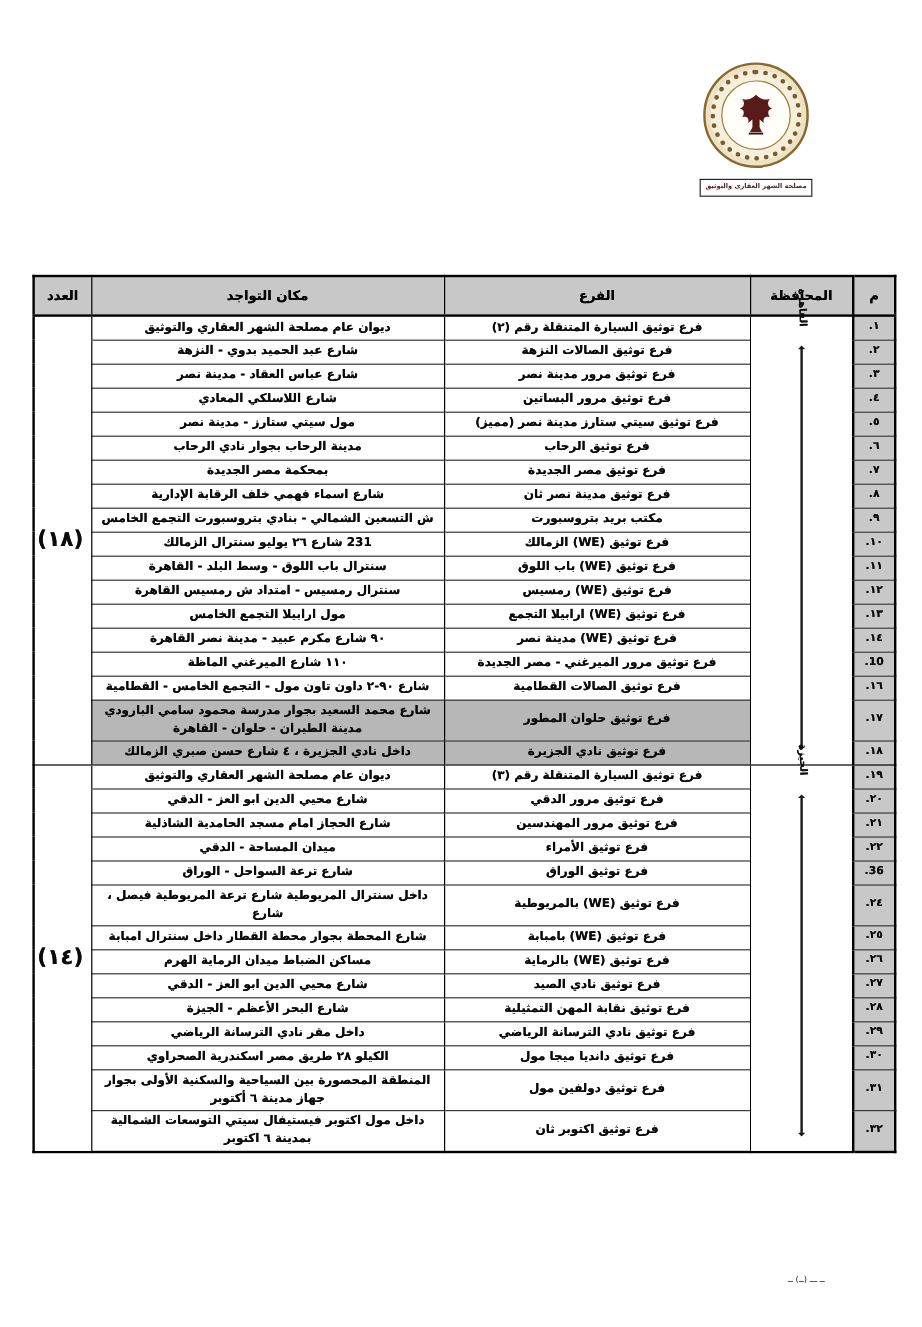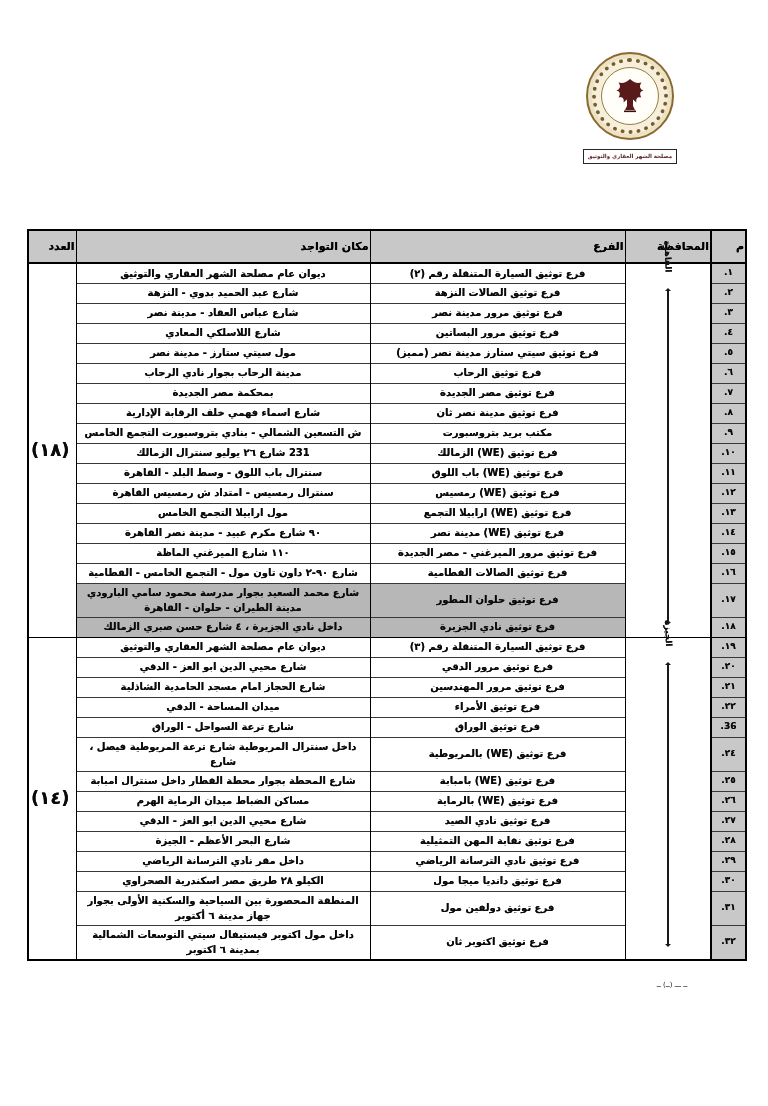--- a/index.html
+++ b/index.html
@@ -47,21 +47,20 @@
     border-collapse:collapse;table-layout:fixed;
     border:2.5px solid #000;
   }
   col.w-num{width:35px;} col.w-gov{width:86px;} col.w-branch{width:255px;}
   col.w-loc{width:294px;} col.w-count{width:48px;}
 
   th{
     background:#c6c6c6;border:1px solid #000;border-bottom:2px solid #000;
     font-size:11px;font-weight:bold;height:29px;color:#000;
     text-shadow:0 0 0.5px #222;
-    text-align:right;
   }
   th.h-num{border-left:2px solid #000;}
 
   td{
     border-left:1px solid #000;border-right:1px solid #000;
     font-size:10px;font-weight:bold;text-align:center;vertical-align:middle;
     padding:1px 6px;color:#0d0d0d;text-shadow:0 0 0.5px #333;
     height:20px;line-height:1.55;box-sizing:border-box;
   }
   td.c-num{
@@ -85,21 +84,21 @@
   .gov-line::before{top:-5px;border-bottom-color:#1c1c1c;}
   .gov-line::after{bottom:-5px;border-top-color:#1c1c1c;}
   .gov-label{
     position:absolute;top:8px;right:calc(50% - 7px);
     font-size:8.5px;font-weight:bold;white-space:nowrap;
     transform:rotate(88deg);transform-origin:top right;color:#111;
   }
 
   
   .footer-mark{
-    position:absolute;top:981px;left:627px;width:90px;
+    position:absolute;top:1062px;left:627px;width:90px;
     font-size:7px;color:#222;letter-spacing:1px;filter:blur(0.5px);
     text-align:center;direction:ltr;
   }
 </style>
 </head>
 <body>
 
 <div class="scan">
 
   <div class="logo-wrap">
@@ -204,21 +203,21 @@
           <td class="c-num">١٣.</td>
           <td class="c-branch">فرع توثيق (WE) ارابيلا التجمع</td>
           <td class="c-loc">مول ارابيلا التجمع الخامس</td>
         </tr>
         <tr>
           <td class="c-num">١٤.</td>
           <td class="c-branch">فرع توثيق (WE) مدينة نصر</td>
           <td class="c-loc">٩٠ شارع مكرم عبيد - مدينة نصر القاهرة</td>
         </tr>
         <tr>
-          <td class="c-num">١٥.</td>
+          <td class="c-num">10.</td>
           <td class="c-branch">فرع توثيق مرور الميرغني - مصر الجديدة</td>
           <td class="c-loc">١١٠ شارع الميرغني الماظة</td>
         </tr>
         <tr>
           <td class="c-num">١٦.</td>
           <td class="c-branch">فرع توثيق الصالات القطامية</td>
           <td class="c-loc">شارع ٩٠-٢ داون تاون مول - التجمع الخامس - القطامية</td>
         </tr>
         <tr class="shaded">
           <td class="c-num">١٧.</td>

